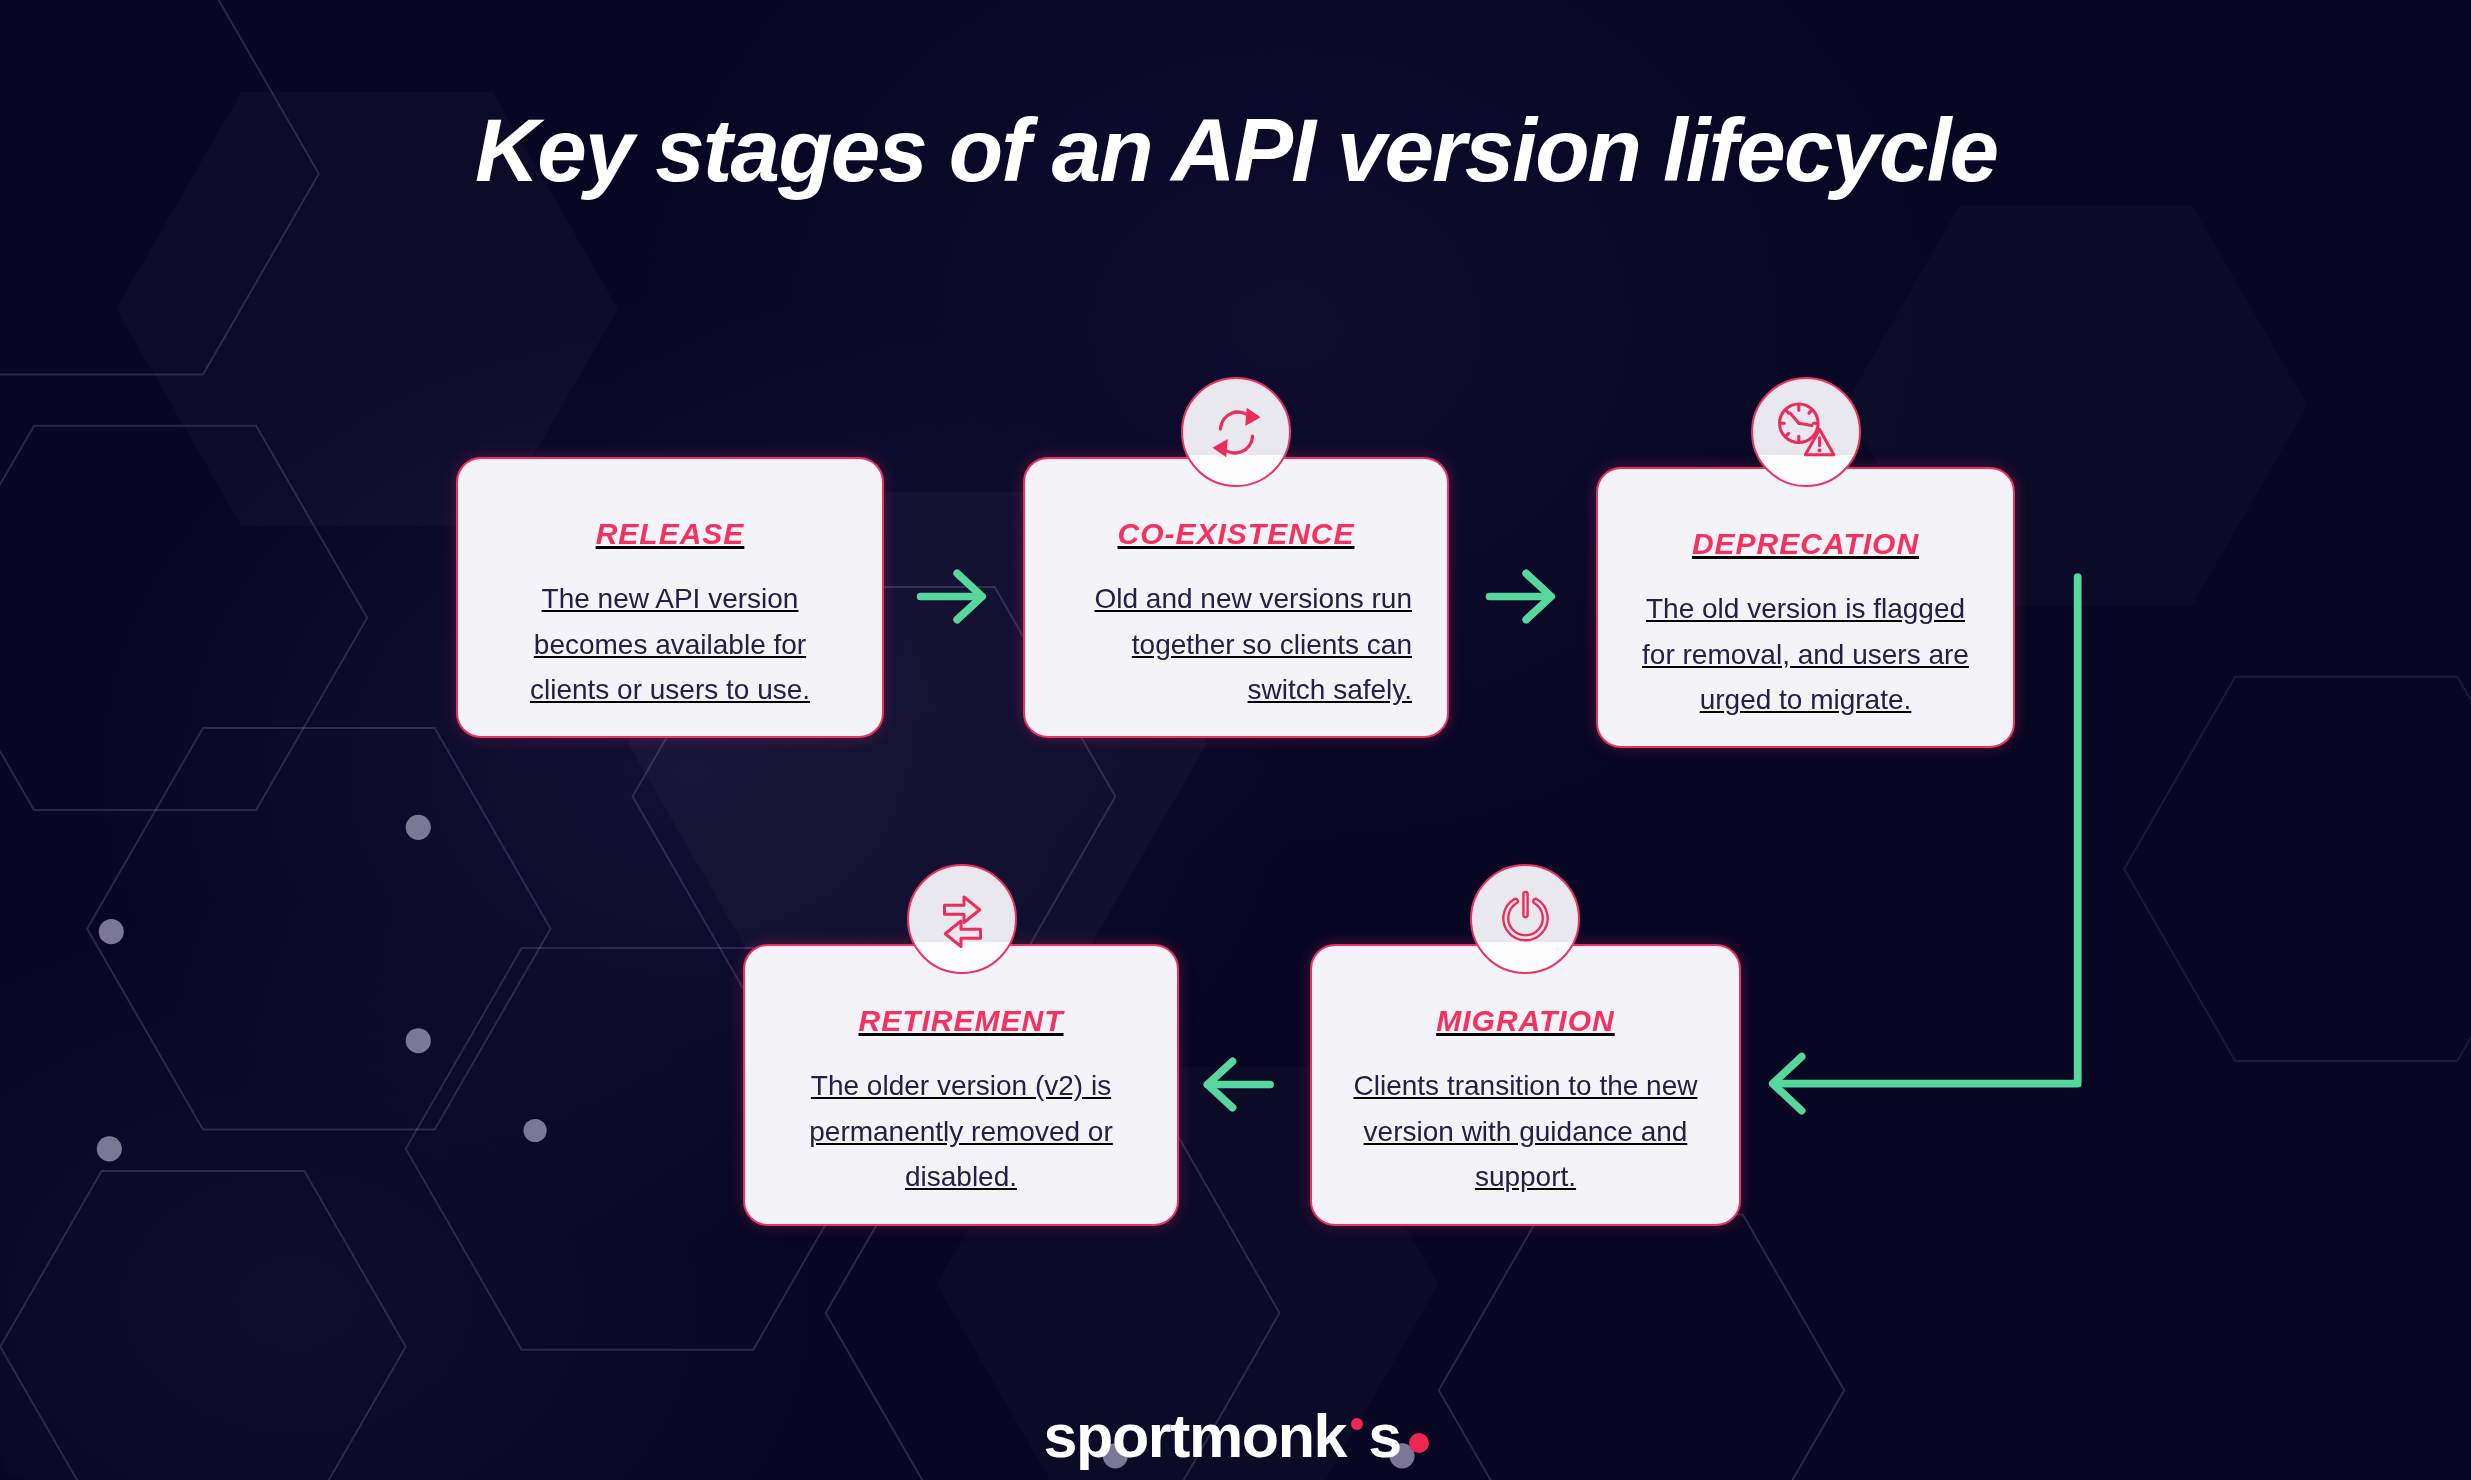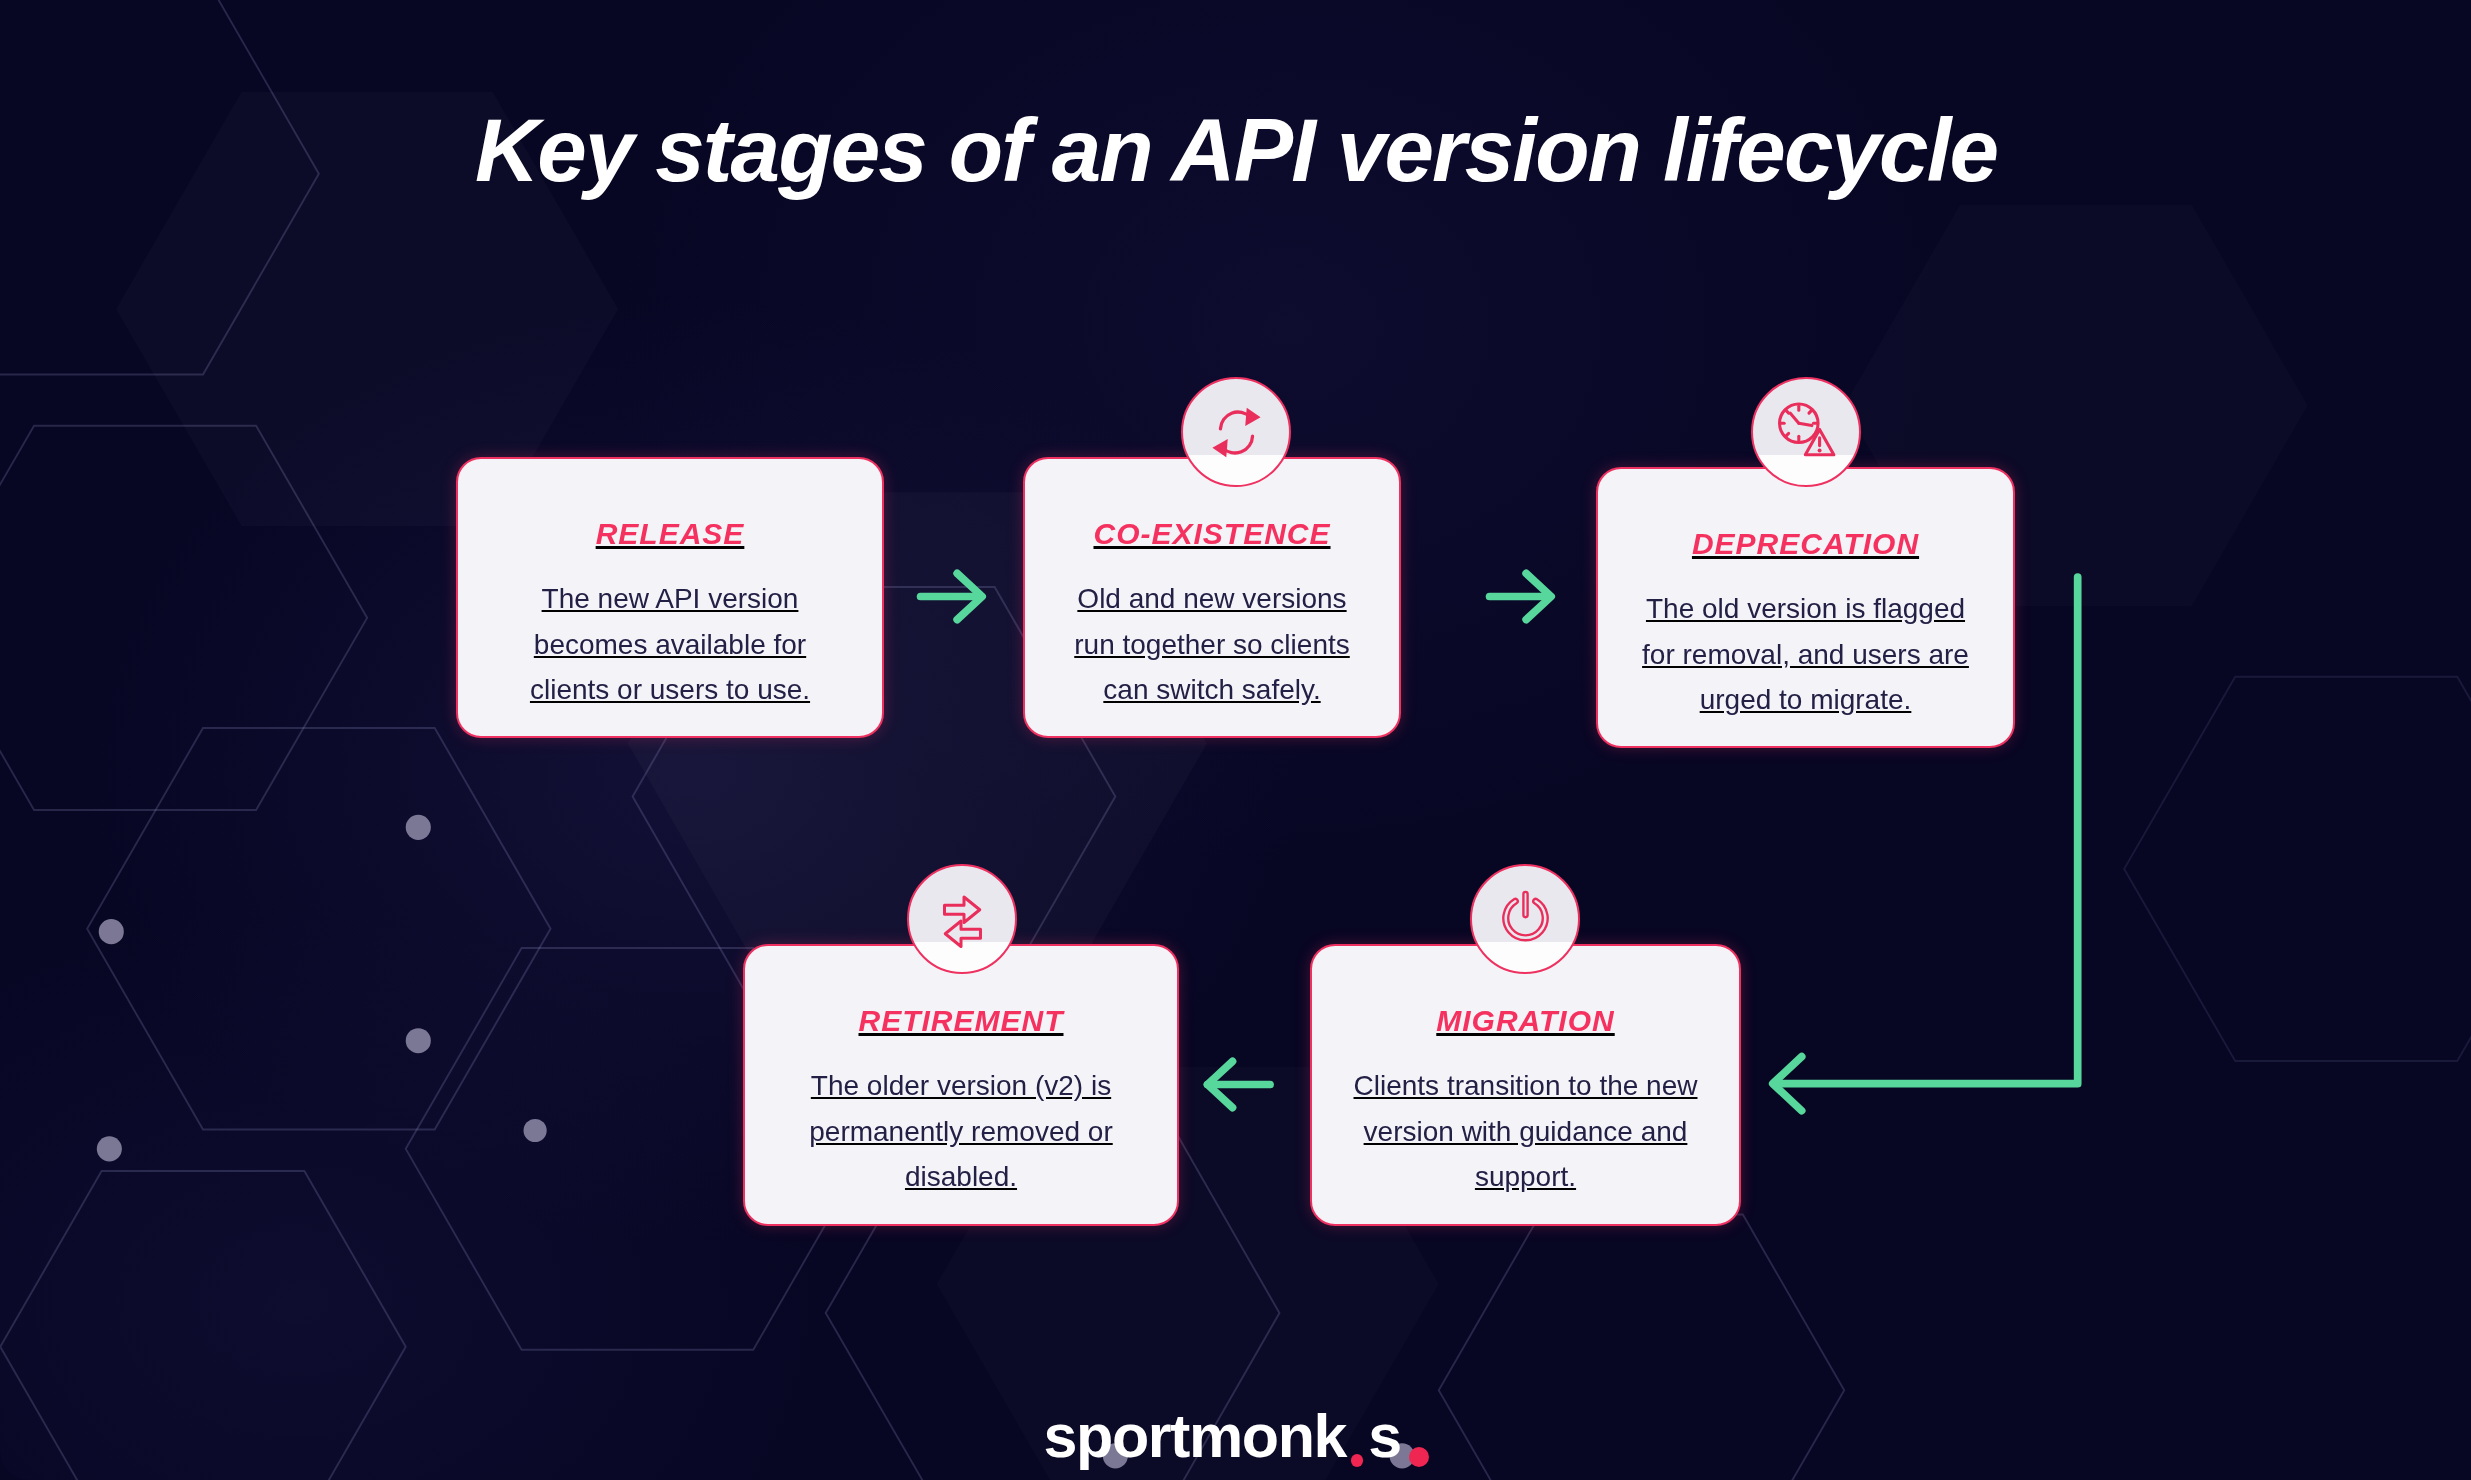--- a/index.html
+++ b/index.html
@@ -36,21 +36,21 @@
   .icon-circle{
     position:absolute;z-index:3;box-sizing:border-box;width:110px;height:110px;border-radius:50%;
     border:2.9px solid #ee3160;
     background:linear-gradient(180deg,#e9e8ee 0%,#e9e8ee 72%,#fdfdfe 72%,#fdfdfe 100%);
     display:flex;align-items:center;justify-content:center;
   }
   .icon-circle svg{display:block;}
   .arrow-svg,.connector-svg{position:absolute;z-index:1;}
   .logo{
     position:absolute;top:1406px;left:0;width:100%;z-index:2;
-    display:flex;justify-content:center;align-items:flex-end;
+    display:flex;justify-content:center;align-items:flex-start;
   }
   .logo-text{color:#ffffff;font-size:61px;font-weight:bold;letter-spacing:-1.4px;line-height:1;}
   .logo-dot-small{width:12.6px;height:12.6px;border-radius:50%;background:#ef2552;margin:11.6px 4.8px 0 4.8px;}
   .logo-dot-end{width:20px;height:20px;border-radius:50%;background:#ef2552;margin:27px 0 0 7.7px;}
 </style>
 </head>
 <body>
 
 <div class="stage">
 
@@ -108,21 +108,21 @@
       <path d="M352 37 V562 H40"></path>
       <polyline points="66,534 36,562 66,590"></polyline>
     </g>
   </svg>
 
   <div class="card" style="left:456px;top:457px;width:428px;height:281px;">
     <div class="card-title">RELEASE</div>
     <div class="card-desc" style="padding:0 37px;">The new API version becomes available for clients or users to use.</div>
   </div>
 
-  <div class="card" style="left:1023px;top:457px;width:378px;height:281px;">
+  <div class="card" style="left:1023px;top:457px;width:426px;height:281px;text-align:right;">
     <div class="card-title">CO-EXISTENCE</div>
     <div class="card-desc" style="padding:0 35px;">Old and new versions run together so clients can switch safely.</div>
   </div>
 
   <div class="card" style="left:1596px;top:467px;width:419px;height:281px;">
     <div class="card-title">DEPRECATION</div>
     <div class="card-desc" style="padding:0 37px;">The old version is flagged for removal, and users are urged to migrate.</div>
   </div>
 
   <div class="card" style="left:743px;top:944px;width:436px;height:282px;">

